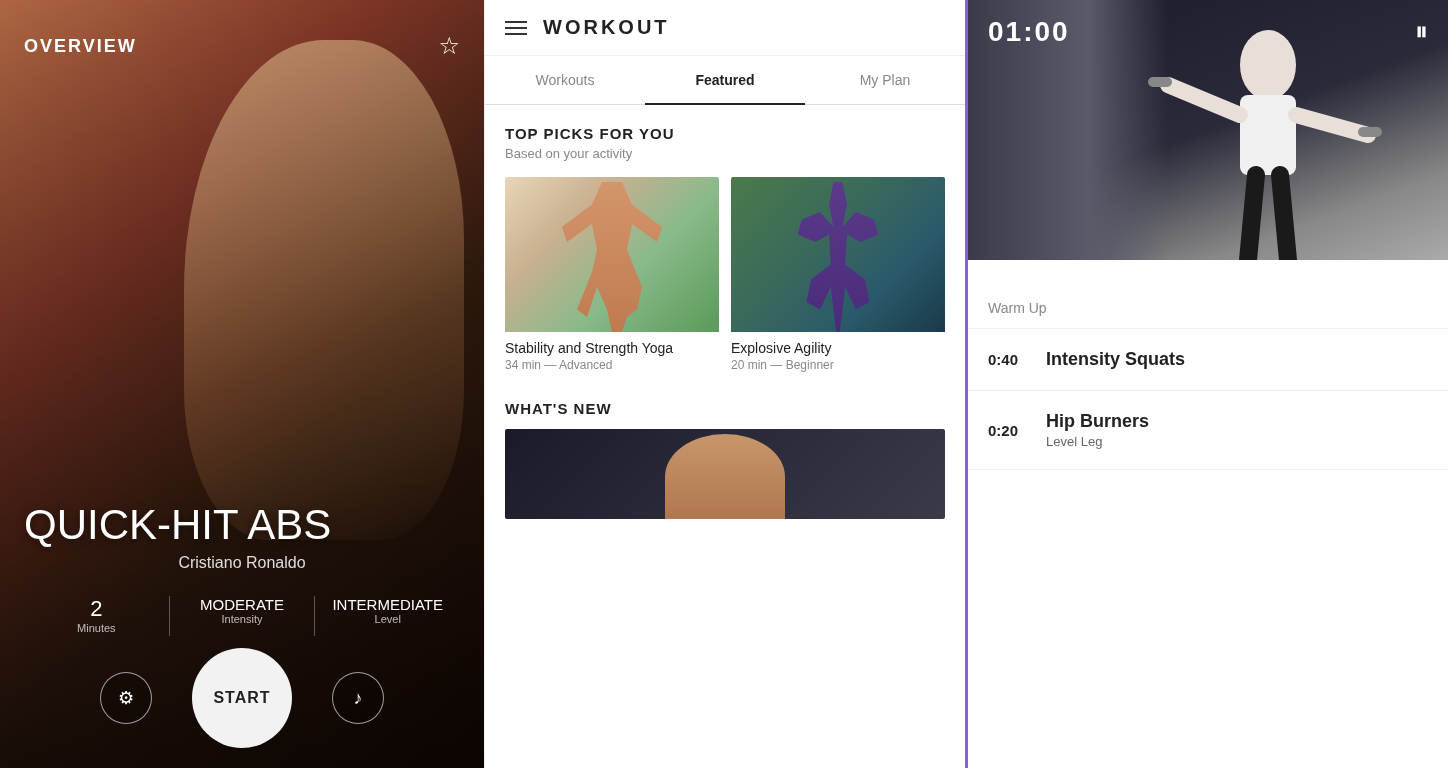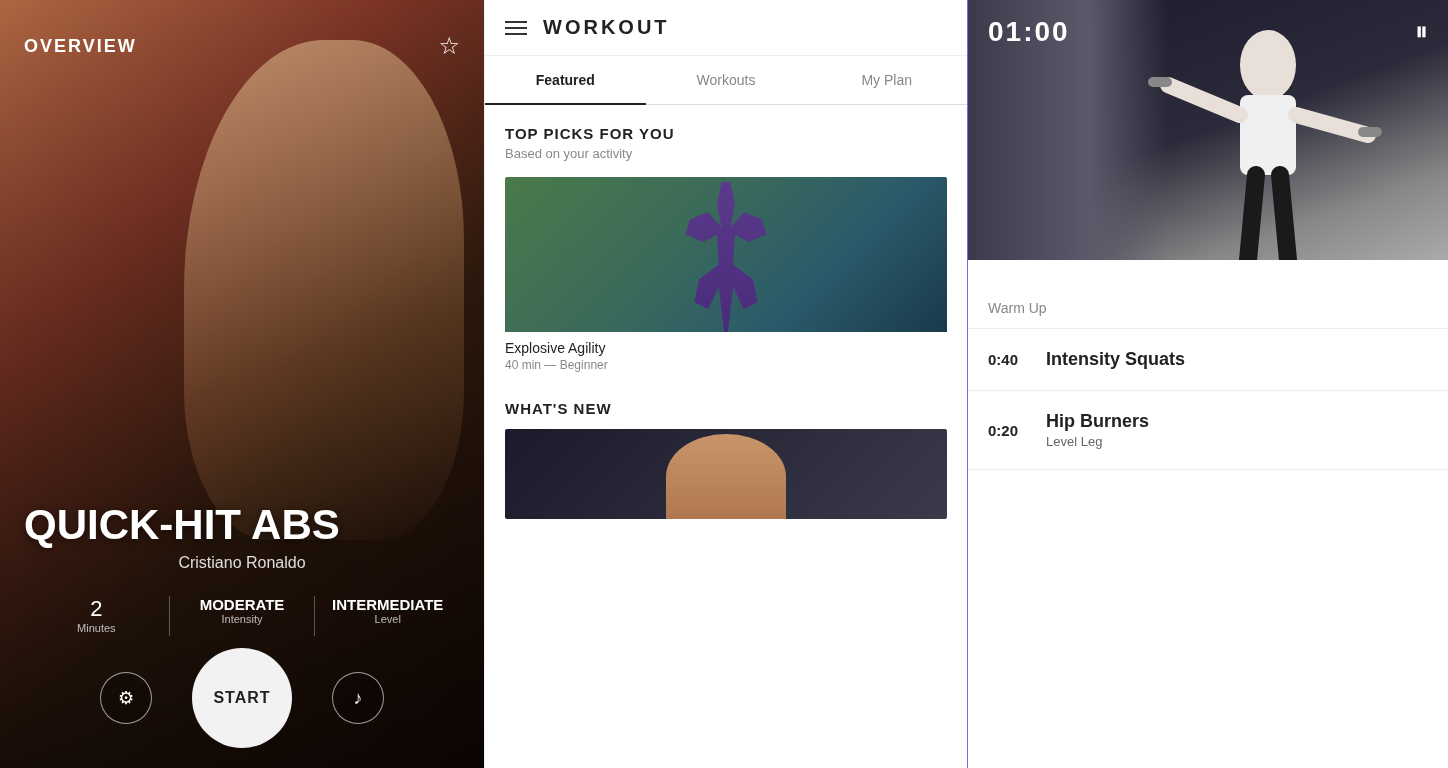--- a/index.html
+++ b/index.html
@@ -66,21 +66,21 @@
       position: absolute;
       bottom: 100px;
       left: 0;
       right: 0;
       padding: 0 24px;
       z-index: 10;
     }
     .workout-name {
       color: #fff;
       font-size: 42px;
-      font-weight: 700;
+      font-weight: 400;
       text-transform: uppercase;
       line-height: 1.0;
       margin-bottom: 8px;
       text-shadow: 0 2px 8px rgba(0,0,0,0.5);
     }
     .trainer-name {
       color: rgba(255,255,255,0.85);
       font-size: 16px;
       font-weight: 400;
       margin-bottom: 24px;
@@ -92,21 +92,21 @@
       margin-bottom: 32px;
       align-items: flex-start;
     }
     .stat-item {
       text-align: center;
       flex: 1;
     }
     .stat-value {
       color: #fff;
       font-size: 15px;
-      font-weight: 700;
+      font-weight: 400;
       text-transform: uppercase;
     }
     .stat-label {
       color: rgba(255,255,255,0.7);
       font-size: 11px;
       text-transform: capitalize;
     }
     .stat-number {
       color: #fff;
       font-size: 22px;
@@ -158,21 +158,21 @@
       letter-spacing: 1px;
     }
 
     
     #panel-workout {
       width: 484px;
       height: 768px;
       background: #fff;
       flex-shrink: 0;
       border-left: 1px solid #eee;
-      border-right: 1px solid #8b5cf6;
+      border-right: 3px solid #8b5cf6;
       display: flex;
       flex-direction: column;
       overflow: hidden;
     }
     .workout-header {
       display: flex;
       align-items: center;
       padding: 16px 20px;
       border-bottom: 1px solid #eee;
       gap: 16px;
@@ -476,37 +476,46 @@
   <div class="workout-header">
     <div class="menu-icon">
       <span class="menu-line"></span>
       <span class="menu-line"></span>
       <span class="menu-line"></span>
     </div>
     <span class="workout-header-title">WORKOUT</span>
   </div>
 
   <div class="workout-tabs">
+    <div class="tab-item">Workouts</div>
     <div class="tab-item active">Featured</div>
-    <div class="tab-item">Workouts</div>
     <div class="tab-item">My Plan</div>
   </div>
 
   <div class="workout-body">
     <div class="section-title">TOP PICKS FOR YOU</div>
     <div class="section-subtitle">Based on your activity</div>
 
     <div class="cards-row">
+      <div class="workout-card">
+        <div class="card-image card-image-yoga">
+          <div class="yoga-figure"></div>
+        </div>
+        <div class="card-info">
+          <div class="card-name">Stability and Strength Yoga</div>
+          <div class="card-meta">34 min — Advanced</div>
+        </div>
+      </div>
       <div class="workout-card">
         <div class="card-image card-image-agility">
           <div class="agility-figure"></div>
         </div>
         <div class="card-info">
           <div class="card-name">Explosive Agility</div>
-          <div class="card-meta">40 min — Beginner</div>
+          <div class="card-meta">20 min — Beginner</div>
         </div>
       </div>
     </div>
 
     <div class="what-new-section">
       <div class="section-title">WHAT'S NEW</div>
       <div style="margin-top: 12px;">
         <div class="what-new-image">
           <div class="what-new-face"></div>
         </div>

